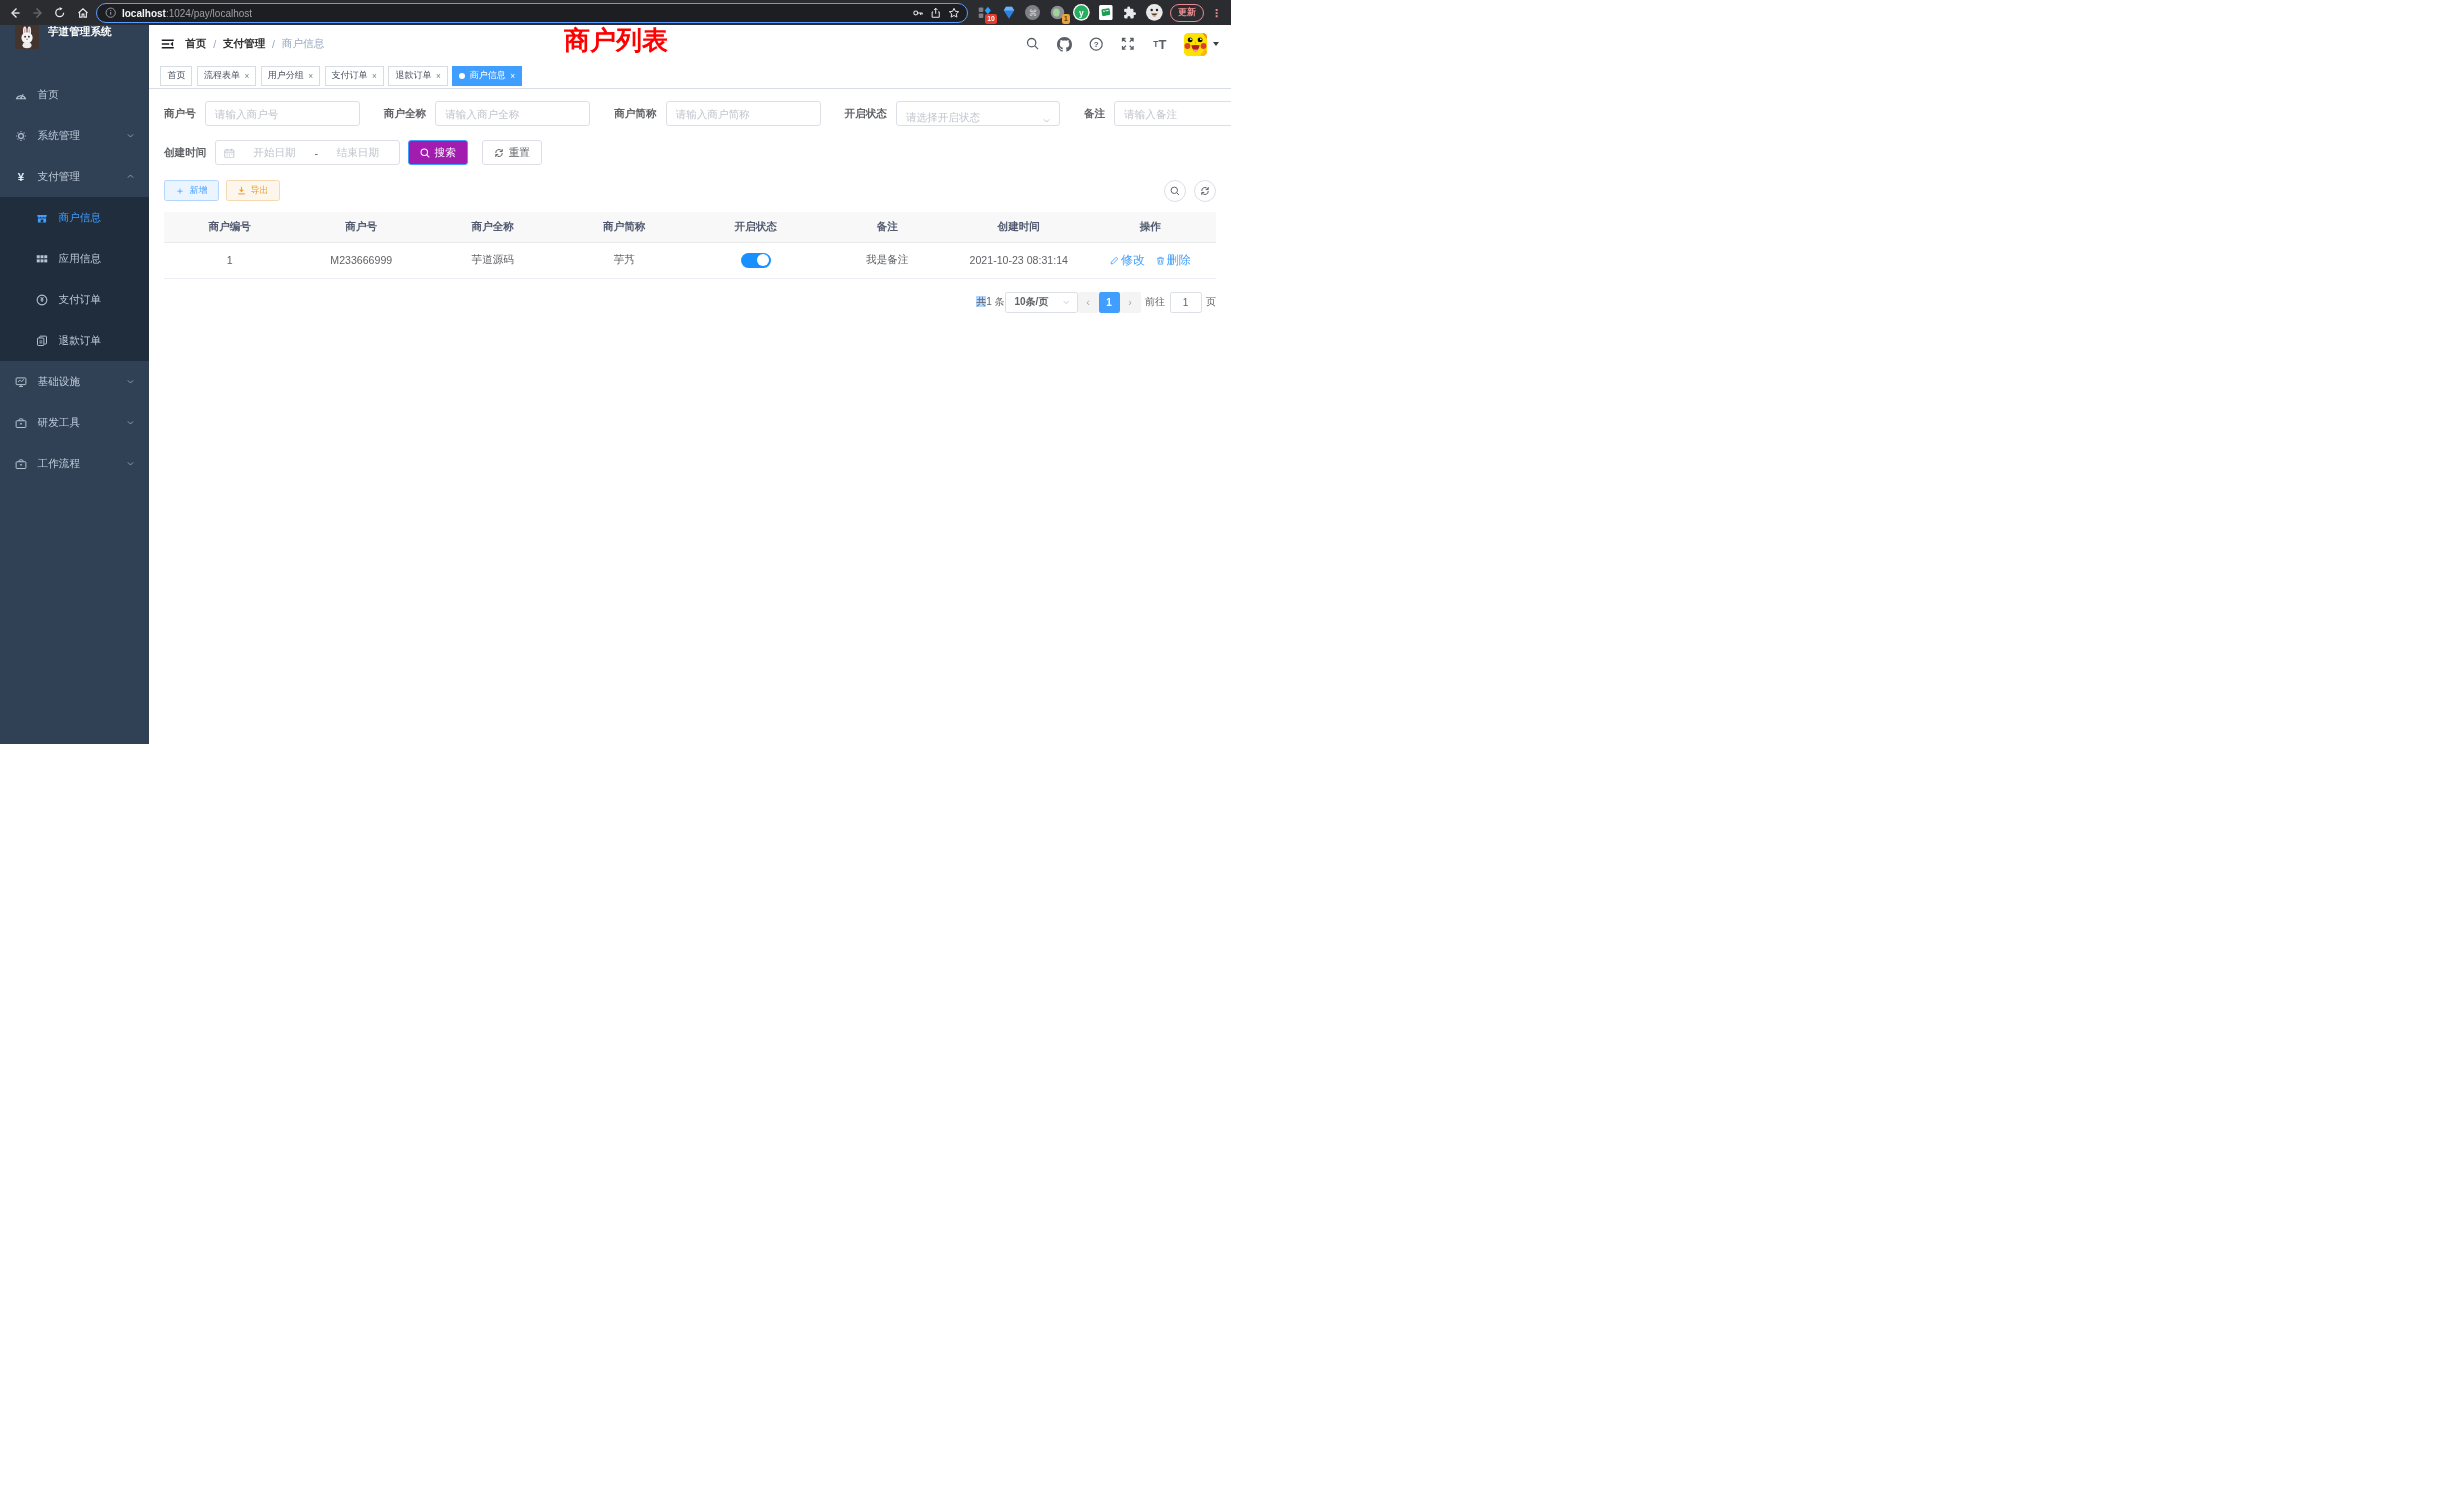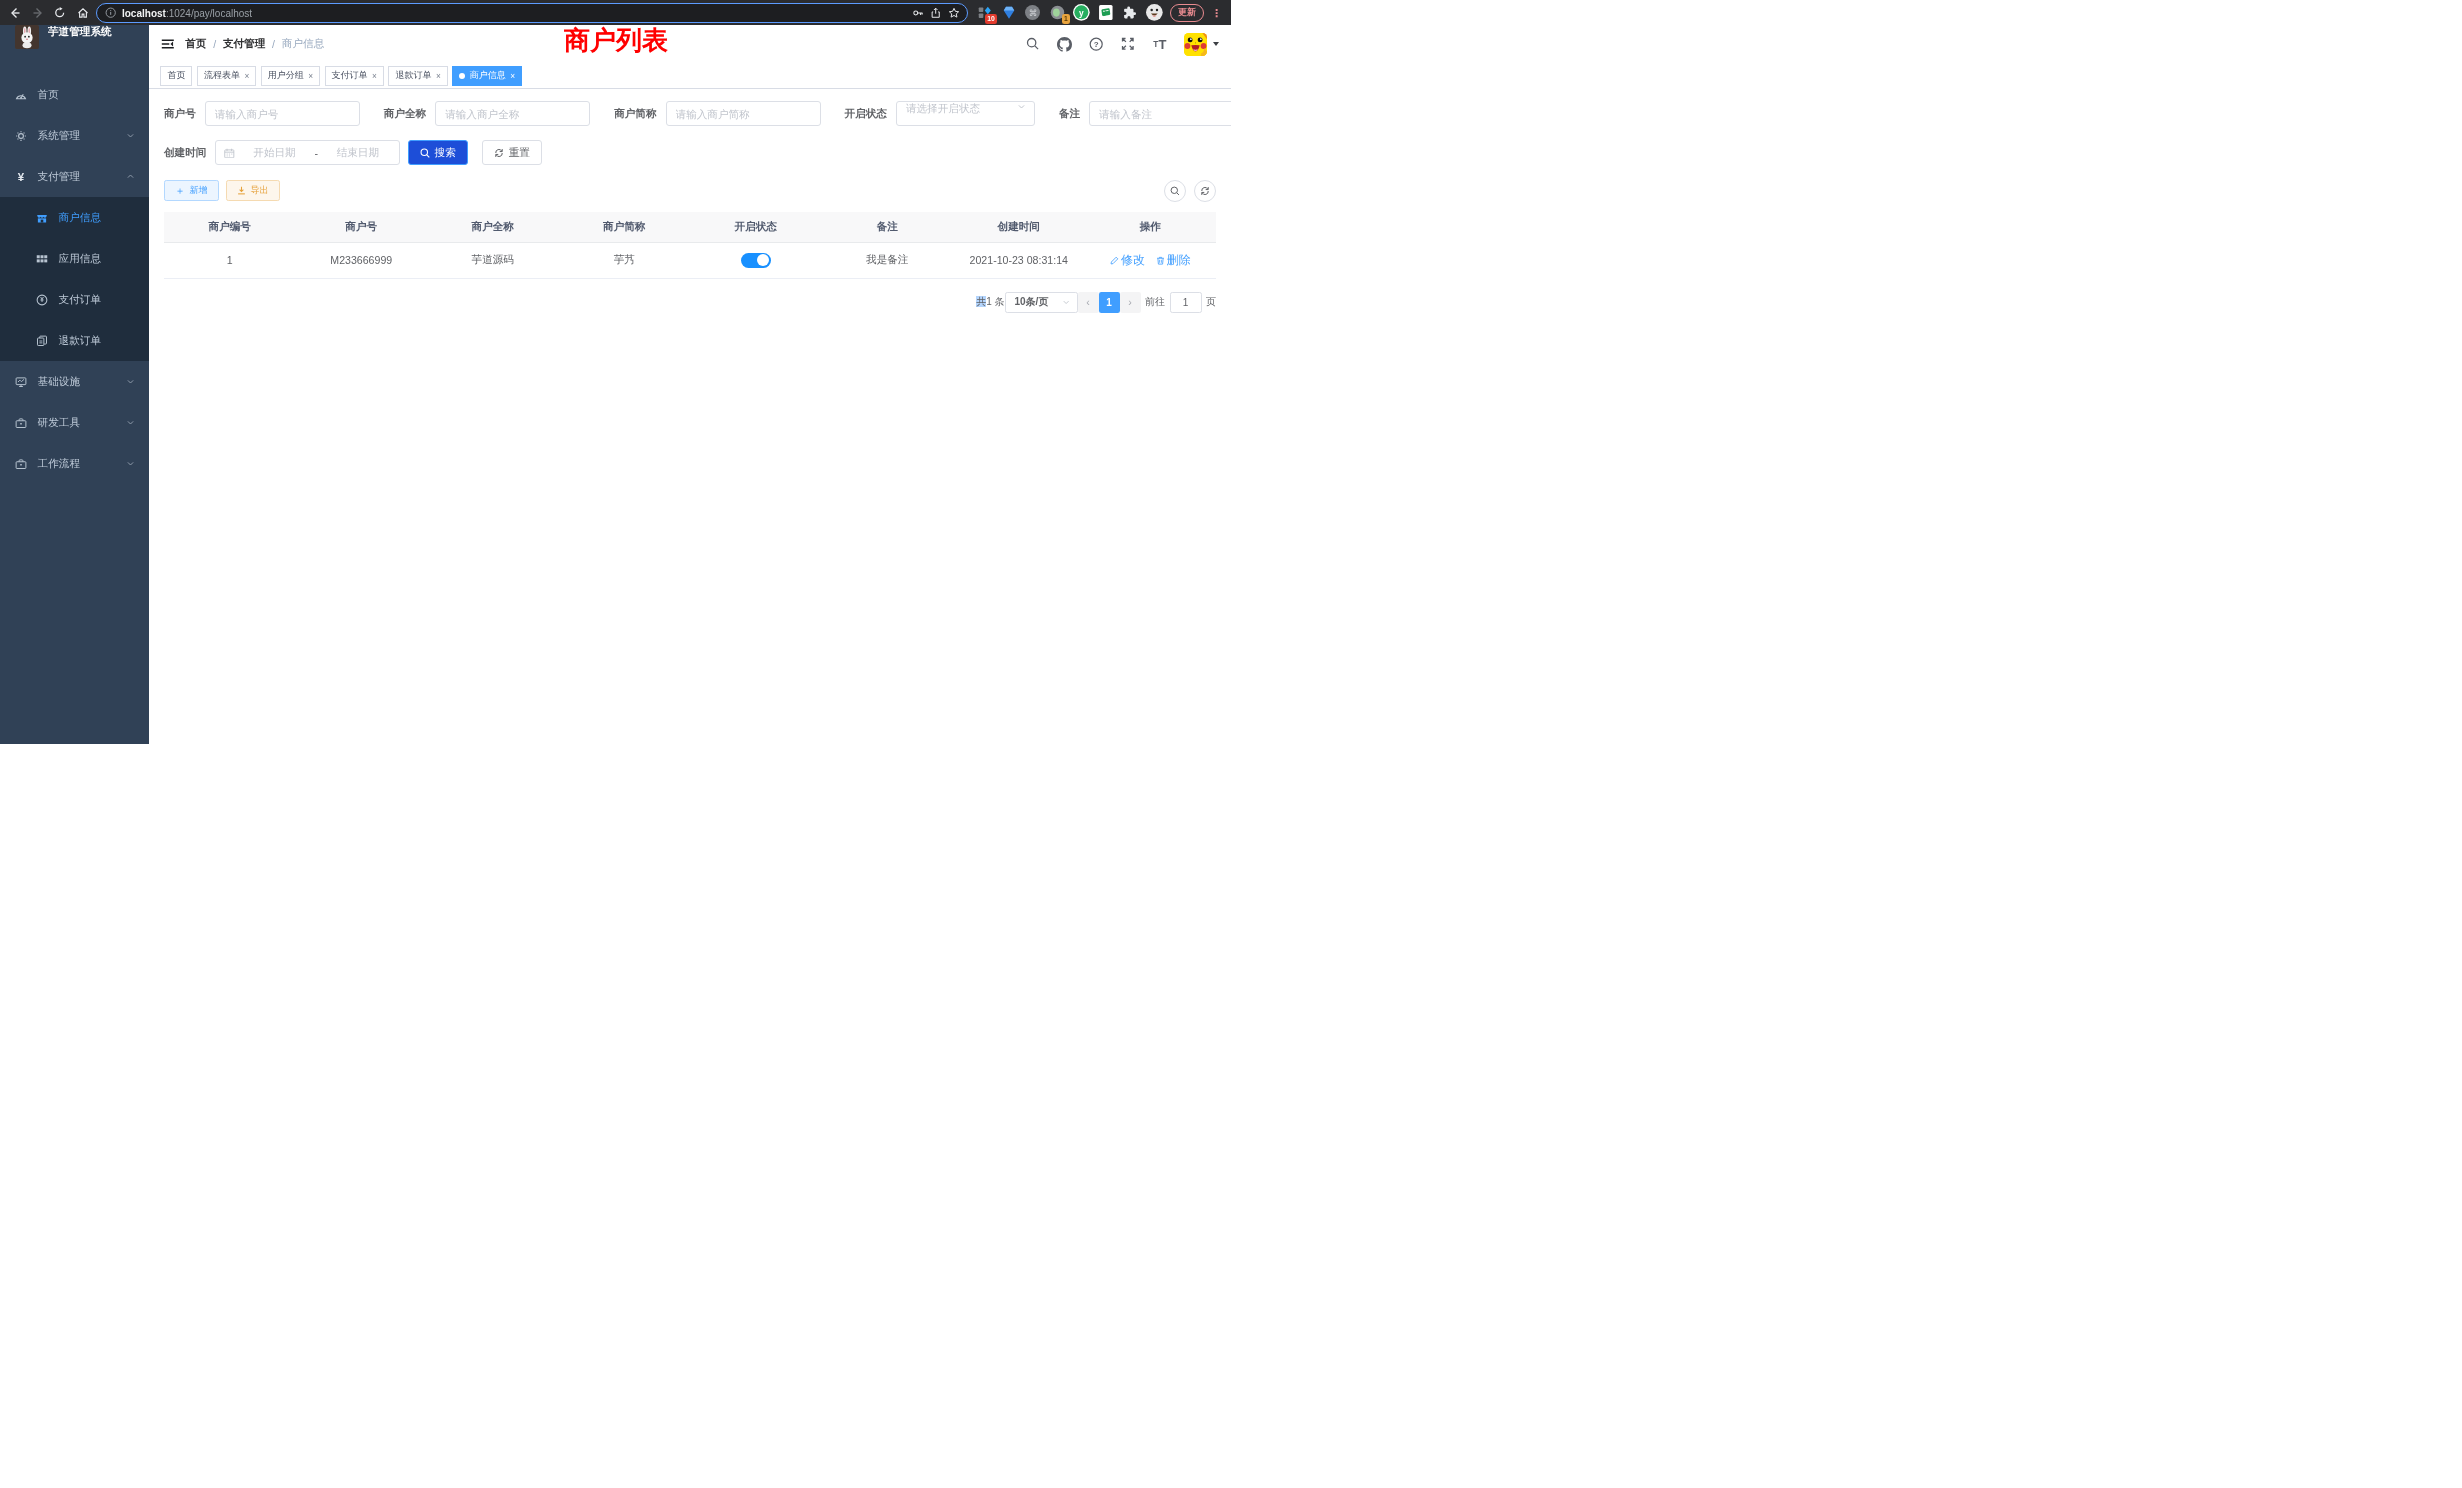--- a/index.html
+++ b/index.html
@@ -61,27 +61,27 @@
   .tag.active .x { color:#fff; }
   .tag .dot { width:6px; height:6px; border-radius:50%; background:#fff; }
 
   
   .content { flex:1; padding:12px 15px 0 15px; background:#fff; }
   .filter-row { display:flex; align-items:center; margin-bottom:14.4px; }
   .f-item { display:flex; align-items:center; margin-right:24px; }
   .f-label { font-weight:bold; color:#606266; margin-right:9px; white-space:nowrap; }
   .el-input { width:155px; height:25px; border:0.8px solid #dcdfe6; border-radius:3px; padding:0 9px; font-size:10.6px; color:#606266; font-family:inherit; outline:none; }
   .el-input::placeholder { color:#c0c4cc; }
-  .el-select { width:139px; height:25px; border:0.8px solid #dcdfe6; border-radius:3px; padding:0 7.6px 0 9px; display:flex; align-items:flex-start; color:#c0c4cc; cursor:pointer; }
+  .el-select { width:164px; height:25px; border:0.8px solid #dcdfe6; border-radius:3px; padding:0 7.6px 0 9px; display:flex; align-items:flex-end; color:#c0c4cc; cursor:pointer; }
   .el-select .sel-text { flex:1; }
   .date-range { width:185px; height:25px; border:0.8px solid #dcdfe6; border-radius:3px; display:flex; align-items:center; padding:0 7.6px; gap:6px; color:#c0c4cc; }
   .date-range .dr-ph { flex:1; text-align:center; }
   .date-range .dr-sep { color:#606266; }
   .btn { height:25px; border-radius:3px; border:0.8px solid #dcdfe6; background:#fff; color:#606266; font-size:10.6px; padding:0 11.4px; display:inline-flex; align-items:center; gap:4.5px; cursor:pointer; font-family:inherit; }
-  .btn-primary { background:#1d4ed8; border-color:#409eff; color:#fff; }
+  .btn-primary { background:#a21caf; border-color:#409eff; color:#fff; }
   .btn-search { margin-left:7.6px; }
   .btn-reset { margin-left:13.6px; }
 
   .toolbar-row { display:flex; align-items:center; margin-bottom:10.6px; }
   .btn-mini { height:21px; font-size:9px; padding:0 10px; border-radius:2.3px; }
   .btn-add { color:#409eff; background:#ecf5ff; border:0.8px solid #b3d8ff; margin-right:7.6px; }
   .btn-export { color:#e6a23c; background:#fdf6ec; border:0.8px solid #f5dab1; }
   .tool-icons { margin-left:auto; display:flex; gap:7.6px; }
   .circle-btn { width:22px; height:22px; border-radius:50%; border:0.8px solid #dcdfe6; background:#fff; display:flex; align-items:center; justify-content:center; color:#606266; cursor:pointer; }
 

